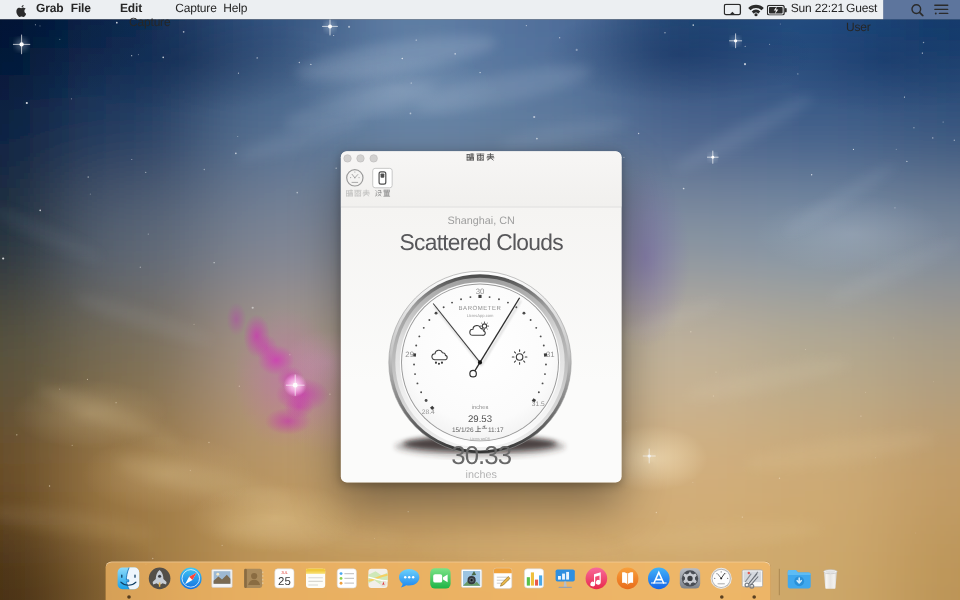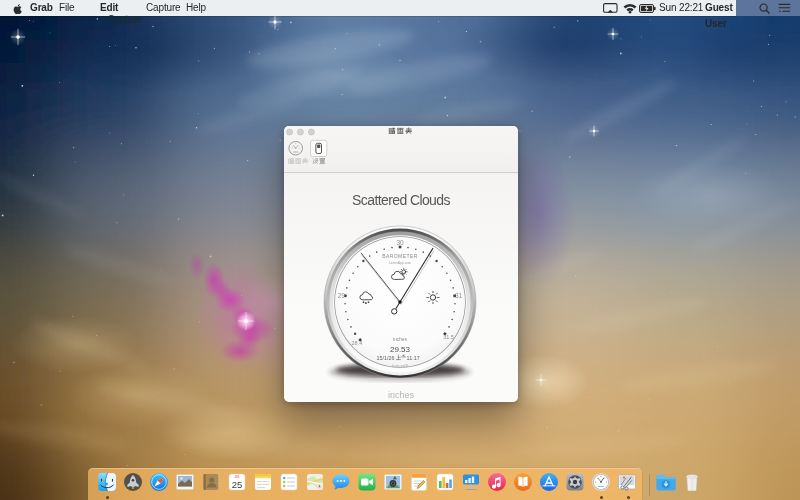--- a/index.html
+++ b/index.html
@@ -320,21 +320,21 @@
           <line x1="246" y1="296.16" x2="246" y2="313.84" stroke="#ffffff" stroke-width="0.7" opacity="0.8"></line>
         </g>
       </svg>
     </div>
   <div id="menubar">
     <svg width="10" height="12" viewBox="0 0 10 12" style="position:absolute;left:13px;top:2.5px">
 <path d="M7.7 6.3c0-1.5 1.2-2.2 1.3-2.3-0.7-1-1.8-1.2-2.2-1.2-0.9-0.1-1.8 0.6-2.2 0.6-0.5 0-1.2-0.5-2-0.5-1 0-2 0.6-2.5 1.5-1.1 1.9-0.3 4.7 0.8 6.2 0.5 0.8 1.1 1.6 1.9 1.6 0.8 0 1.1-0.5 2-0.5 0.9 0 1.2 0.5 2 0.5 0.8 0 1.4-0.8 1.9-1.5 0.6-0.9 0.8-1.7 0.8-1.8-0.1 0-1.8-0.6-1.8-2.6z" fill="#2b2b2b" transform="scale(0.82) translate(1.2,1.3)"></path>
 <path d="M6.4 1.6C6.8 1.1 7 0.5 7 0c-0.6 0-1.2 0.4-1.6 0.8-0.4 0.4-0.7 1-0.6 1.6 0.6 0 1.2-0.3 1.6-0.8z" fill="#2b2b2b" transform="scale(0.82) translate(1.2,1.3)"></path>
 </svg>
     <span style="position:absolute;left:30px;top:0;font-weight:700">Grab</span>
-      <span style="position:absolute;left:59px;top:0;font-weight:400">File</span>
+      <span style="position:absolute;left:59px;top:0;font-weight:700">File</span>
       <span style="position:absolute;left:100px;top:0;font-weight:700">Edit</span>
       <span style="position:absolute;left:107.5px;top:12px;font-weight:400">Capture</span>
       <span style="position:absolute;left:146px;top:0;font-weight:400">Capture</span>
       <span style="position:absolute;left:186px;top:0;font-weight:400">Help</span>
 
 <svg width="15" height="11" viewBox="0 0 15 11" style="position:absolute;left:603px;top:3px">
 <rect x="0.6" y="0.6" width="13.4" height="8.6" rx="1.4" fill="none" stroke="#2b2b2b" stroke-width="1.1"></rect>
 <path d="M4.6 9.4 L7.3 6.8 L10 9.4 Z" fill="#2b2b2b"></path>
 </svg>
 <svg width="14" height="11" viewBox="0 0 14 11" style="position:absolute;left:623px;top:3px">
@@ -342,21 +342,21 @@
 <path d="M3.4 6.5 A 5.1 5.1 0 0 1 10.6 6.5 L8.8 8.4 A 2.55 2.55 0 0 0 5.2 8.4 Z" fill="#2b2b2b"></path>
 <circle cx="7" cy="9.3" r="1.3" fill="#2b2b2b"></circle>
 </svg>
 <svg width="17" height="9" viewBox="0 0 17 9" style="position:absolute;left:639px;top:4px">
 <rect x="0.5" y="0.5" width="14" height="8" rx="1.6" fill="none" stroke="#2b2b2b" stroke-width="1"></rect>
 <rect x="15" y="2.7" width="1.6" height="3.6" rx="0.8" fill="#2b2b2b"></rect>
 <rect x="1.8" y="1.8" width="11.4" height="5.4" rx="0.8" fill="#2b2b2b"></rect>
 <path d="M8.3 1.2 L5.8 4.7 L7.6 4.7 L6.7 7.8 L9.6 3.9 L7.8 3.9 Z" fill="#f0f0f0"></path>
 </svg>
 <span style="position:absolute;left:659px;top:0">Sun 22:21</span>
-<span style="position:absolute;left:705px;top:0;font-weight:700">Guest User</span>
+<span style="position:absolute;left:705px;top:0;font-weight:400">Guest User</span>
 <svg width="11" height="11" viewBox="0 0 11 11" style="position:absolute;left:758.5px;top:2.5px">
 <circle cx="4.6" cy="4.6" r="3.6" fill="none" stroke="#2b2b2b" stroke-width="1.2"></circle>
 <line x1="7.3" y1="7.3" x2="10" y2="10" stroke="#2b2b2b" stroke-width="1.4" stroke-linecap="round"></line>
 </svg>
 <svg width="13" height="11" viewBox="0 0 13 11" style="position:absolute;left:778px;top:3px">
 <g stroke="#2b2b2b" stroke-width="1.1" stroke-linecap="round">
 <line x1="1" y1="1.4" x2="11.8" y2="1.4"></line>
 <line x1="1" y1="4.8" x2="11.8" y2="4.8"></line>
 <line x1="4.8" y1="8.2" x2="11.8" y2="8.2"></line>
 <circle cx="1.8" cy="8.2" r="0.8" fill="#2b2b2b" stroke="none"></circle>
@@ -477,21 +477,22 @@
           <line x1="36.14" y1="33.82" x2="40.46" y2="33.82"></line>
           <line x1="38.3" y1="33.82" x2="38.3" y2="36.79"></line>
           <line x1="36.68" y1="34.63" x2="39.92" y2="34.63"></line>
           <line x1="36.68" y1="34.63" x2="36.68" y2="36.79"></line>
           <line x1="39.92" y1="34.63" x2="39.92" y2="36.79"></line>
           <line x1="36.68" y1="35.71" x2="39.92" y2="35.71"></line>
           <line x1="36.68" y1="36.79" x2="39.92" y2="36.79"></line>
           <line x1="35.87" y1="37.6" x2="40.73" y2="37.6"></line>
         </g>
 </svg>
-    <div style="position:absolute;left:0;top:65.5px;width:234px;text-align:center;font-size:14px;letter-spacing:-0.6px;color:#57575a">Scattered Clouds</div>
+    <div style="position:absolute;left:0;top:52.5px;width:234px;text-align:center;font-size:9px;color:#9e9e9e">Shanghai, CN</div>
+    <div style="position:absolute;left:0;top:65.5px;width:234px;text-align:center;font-size:19px;letter-spacing:-0.6px;color:#57575a">Scattered Clouds</div>
     <div style="position:absolute;left:32px;top:92px;width:168px;height:168px"><svg id="gauge" width="168" height="168" viewBox="0 0 168 168" font-family="'Liberation Sans',sans-serif">
 <defs>
 <linearGradient id="rim1" x1="0" y1="0" x2="0" y2="1">
  <stop offset="0" stop-color="#ffffff"></stop>
               <stop offset="0.45" stop-color="#c5c5c5"></stop>
               <stop offset="0.88" stop-color="#585858"></stop>
               <stop offset="1" stop-color="#303030"></stop>
 </linearGradient>
 <linearGradient id="rim2" x1="0" y1="0" x2="0" y2="1">
  <stop offset="0" stop-color="#4a4a4a"></stop>
@@ -612,20 +613,21 @@
 <g filter="url(#blur1)" opacity="0.35">
 <line x1="85" y1="86.5" x2="45.97" y2="37.43" stroke="#555" stroke-width="0.9"></line>
 <line x1="85" y1="86.5" x2="118.02" y2="32.61" stroke="#555" stroke-width="0.9"></line>
 </g>
 <line x1="84" y1="84" x2="44.97" y2="34.93" stroke="#3a3a3a" stroke-width="0.85"></line>
 <line x1="84" y1="84" x2="117.02" y2="30.11" stroke="#2e2e2e" stroke-width="1.1"></line>
 <line x1="84" y1="84" x2="79.82" y2="90.82" stroke="#2e2e2e" stroke-width="1.1"></line>
 <circle cx="78.25" cy="93.38" r="2.7" fill="none" stroke="#2e2e2e" stroke-width="1"></circle>
 <circle cx="84" cy="84" r="1.7" fill="#111"></circle>
 </svg></div>
+    <div style="position:absolute;left:0;top:242px;width:234px;text-align:center;font-size:21.5px;color:#686868;letter-spacing:-0.8px">30.33</div>
     <div style="position:absolute;left:0;top:263.5px;width:234px;text-align:center;font-size:9px;color:#b3b3b3">inches</div>
   </div>
   <div id="dock">
       <svg width="20" height="20" viewBox="0 0 20 20" style="position:absolute;left:9px;top:3.5px">
         <defs>
           <linearGradient id="fnl" x1="0" y1="0" x2="0" y2="1">
             <stop offset="0" stop-color="#8edbfb"></stop>
             <stop offset="1" stop-color="#18a0e8"></stop>
           </linearGradient>
         </defs>

